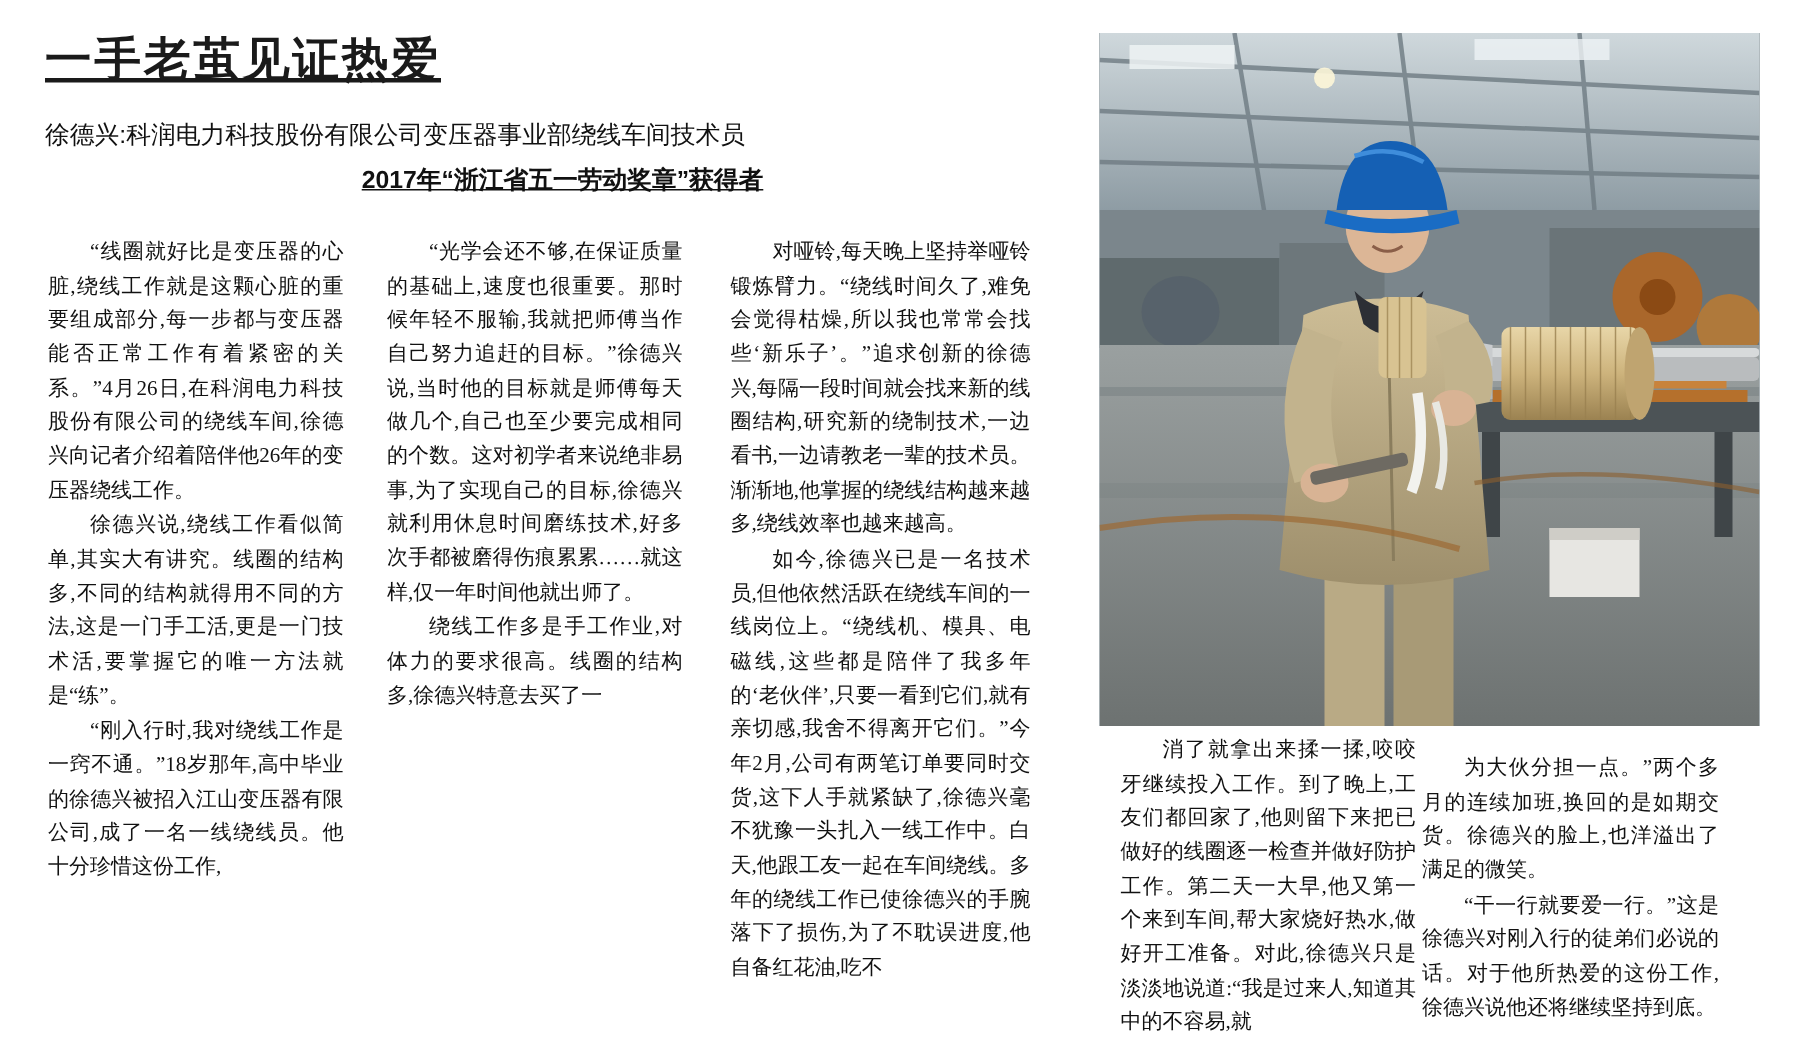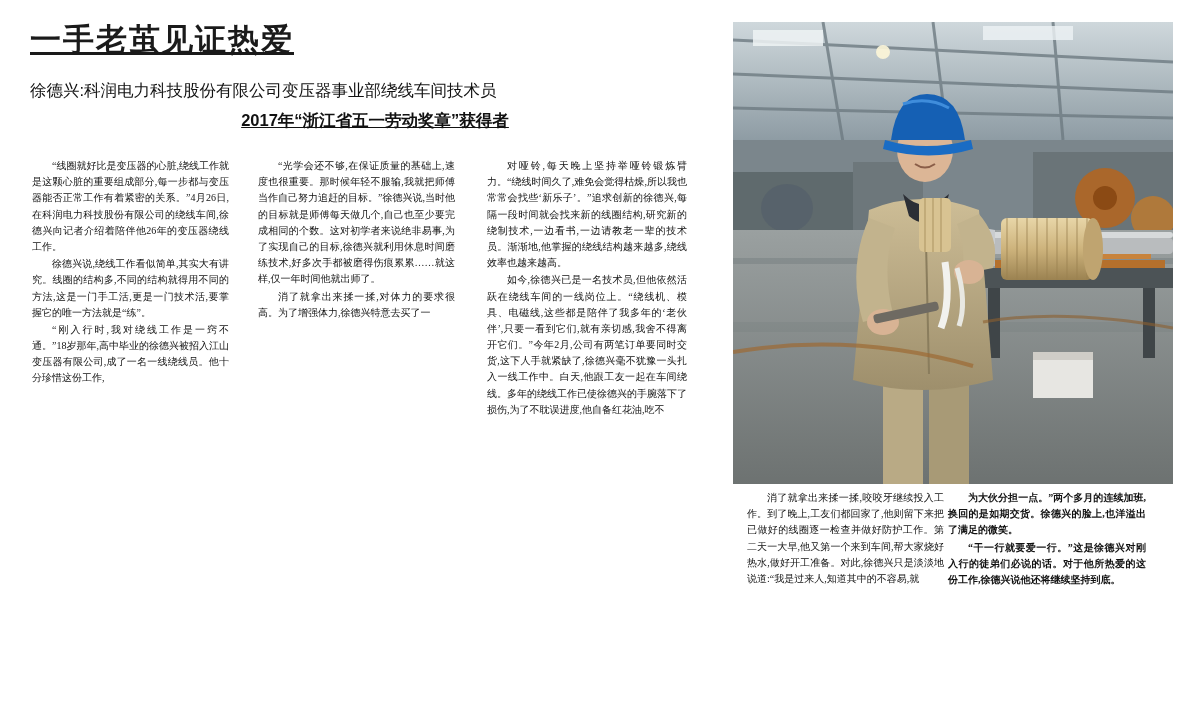--- a/index.html
+++ b/index.html
@@ -68,35 +68,35 @@
     height: 462px;
     overflow: hidden;
     background: #6b7a80;
   }
   .photo svg { display: block; }
 
   
   .col {
     position: absolute;
     font-family: "Liberation Serif", serif;
-    font-size: 10px;
+    font-size: 14px;
     line-height: 1.62;
     color: #111;
     text-align: justify;
     text-justify: inter-character;
   }
   .col p {
     margin: 0 0 1px 0;
     text-indent: 2em;
   }
   .col-1 { left: 32px;  top: 158px; width: 197px; }
   .col-2 { left: 258px; top: 158px; width: 197px; }
   .col-3 { left: 487px; top: 158px; width: 200px; }
   .col-4 { left: 747px; top: 490px; width: 197px; }
-  .col-5 { left: 948px; top: 490px; width: 198px; font-weight: bold; }
+  .col-5 { left: 948px; top: 502px; width: 198px; }
 </style>
 </head>
 <body>
 
 <div class="page">
 
   <div class="headline-block">
     <h1 class="headline">一手老茧见证热爱</h1>
     <div class="subhead1">徐德兴:科润电力科技股份有限公司变压器事业部绕线车间技术员</div>
     <div class="subhead2">2017年“浙江省五一劳动奖章”获得者</div>
@@ -232,21 +232,21 @@
   </div>
 
   <div class="col col-1">
     <p>“线圈就好比是变压器的心脏,绕线工作就是这颗心脏的重要组成部分,每一步都与变压器能否正常工作有着紧密的关系。”4月26日,在科润电力科技股份有限公司的绕线车间,徐德兴向记者介绍着陪伴他26年的变压器绕线工作。</p>
     <p>徐德兴说,绕线工作看似简单,其实大有讲究。线圈的结构多,不同的结构就得用不同的方法,这是一门手工活,更是一门技术活,要掌握它的唯一方法就是“练”。</p>
     <p>“刚入行时,我对绕线工作是一窍不通。”18岁那年,高中毕业的徐德兴被招入江山变压器有限公司,成了一名一线绕线员。他十分珍惜这份工作,</p>
   </div>
 
   <div class="col col-2">
     <p>“光学会还不够,在保证质量的基础上,速度也很重要。那时候年轻不服输,我就把师傅当作自己努力追赶的目标。”徐德兴说,当时他的目标就是师傅每天做几个,自己也至少要完成相同的个数。这对初学者来说绝非易事,为了实现自己的目标,徐德兴就利用休息时间磨练技术,好多次手都被磨得伤痕累累……就这样,仅一年时间他就出师了。</p>
-    <p>消了就拿出来揉一揉,对体力的要求很高。为了增强体力,徐德兴特意去买了一</p>
+    <p>绕线工作多是手工作业,对体力的要求很高。线圈的结构多,徐德兴特意去买了一</p>
   </div>
 
   <div class="col col-3">
     <p>对哑铃,每天晚上坚持举哑铃锻炼臂力。“绕线时间久了,难免会觉得枯燥,所以我也常常会找些‘新乐子’。”追求创新的徐德兴,每隔一段时间就会找来新的线圈结构,研究新的绕制技术,一边看书,一边请教老一辈的技术员。渐渐地,他掌握的绕线结构越来越多,绕线效率也越来越高。</p>
     <p>如今,徐德兴已是一名技术员,但他依然活跃在绕线车间的一线岗位上。“绕线机、模具、电磁线,这些都是陪伴了我多年的‘老伙伴’,只要一看到它们,就有亲切感,我舍不得离开它们。”今年2月,公司有两笔订单要同时交货,这下人手就紧缺了,徐德兴毫不犹豫一头扎入一线工作中。白天,他跟工友一起在车间绕线。多年的绕线工作已使徐德兴的手腕落下了损伤,为了不耽误进度,他自备红花油,吃不</p>
   </div>
 
   <div class="col col-4">
     <p>消了就拿出来揉一揉,咬咬牙继续投入工作。到了晚上,工友们都回家了,他则留下来把已做好的线圈逐一检查并做好防护工作。第二天一大早,他又第一个来到车间,帮大家烧好热水,做好开工准备。对此,徐德兴只是淡淡地说道:“我是过来人,知道其中的不容易,就</p>
   </div>

